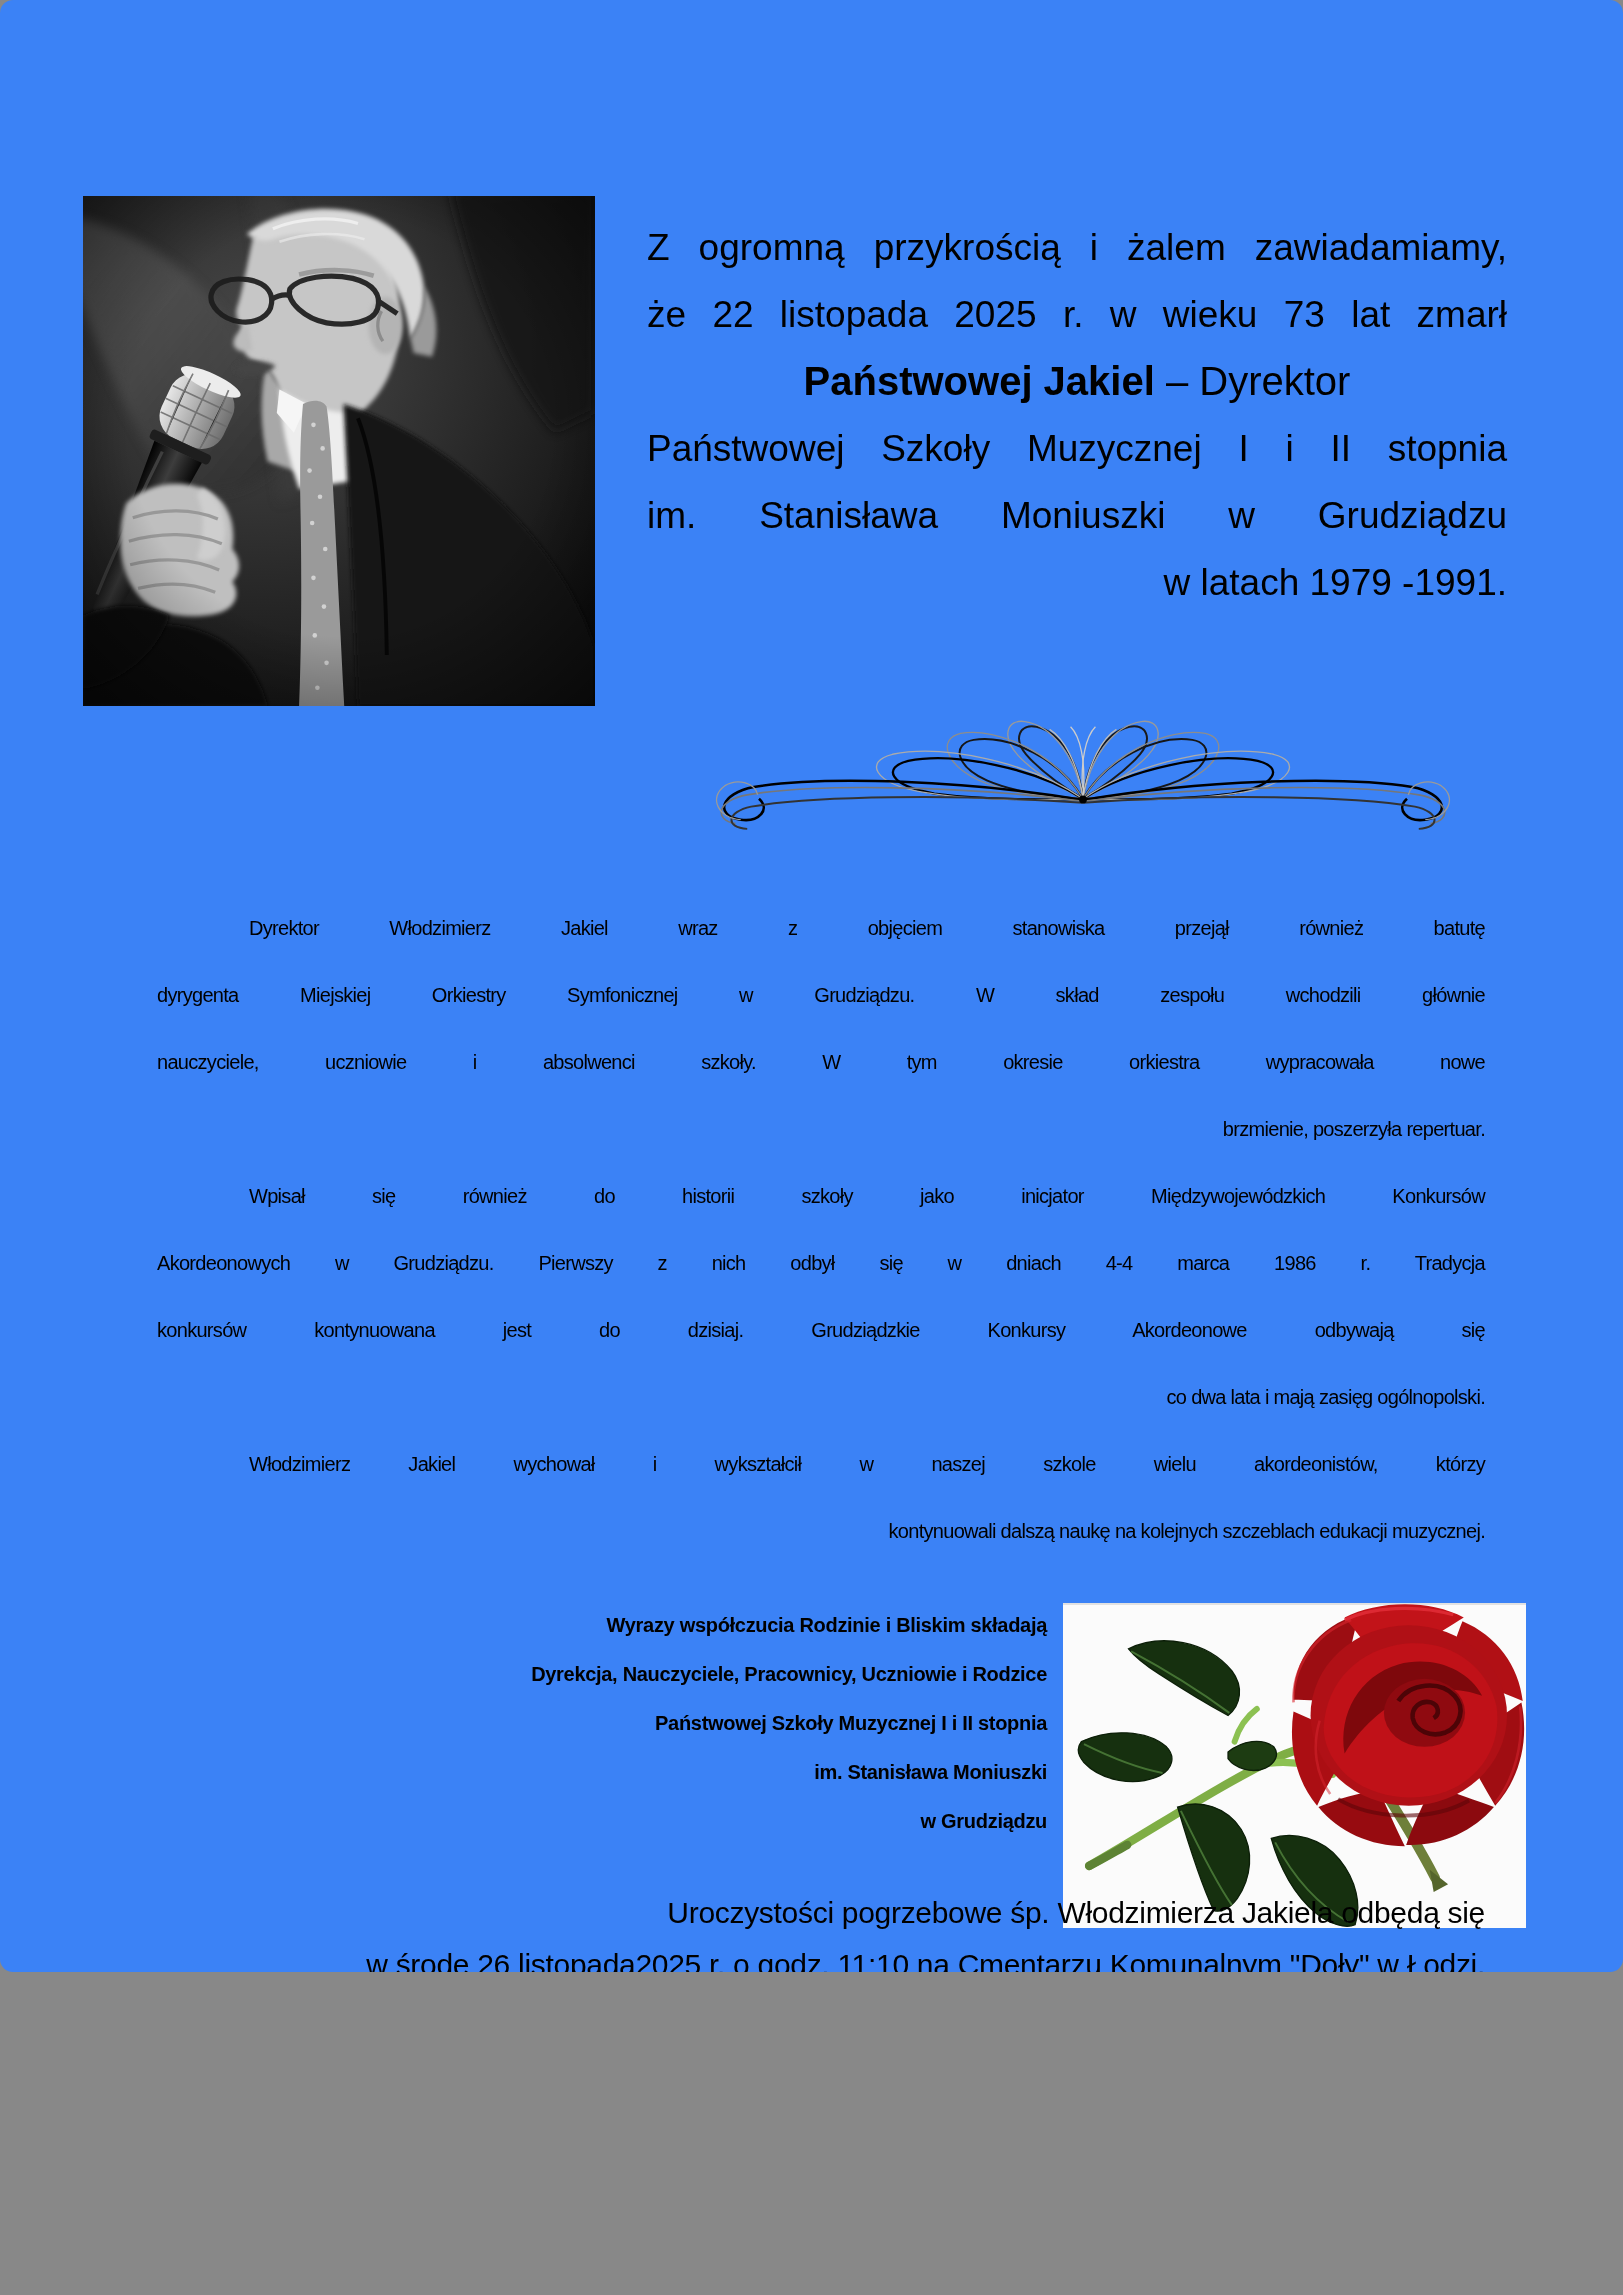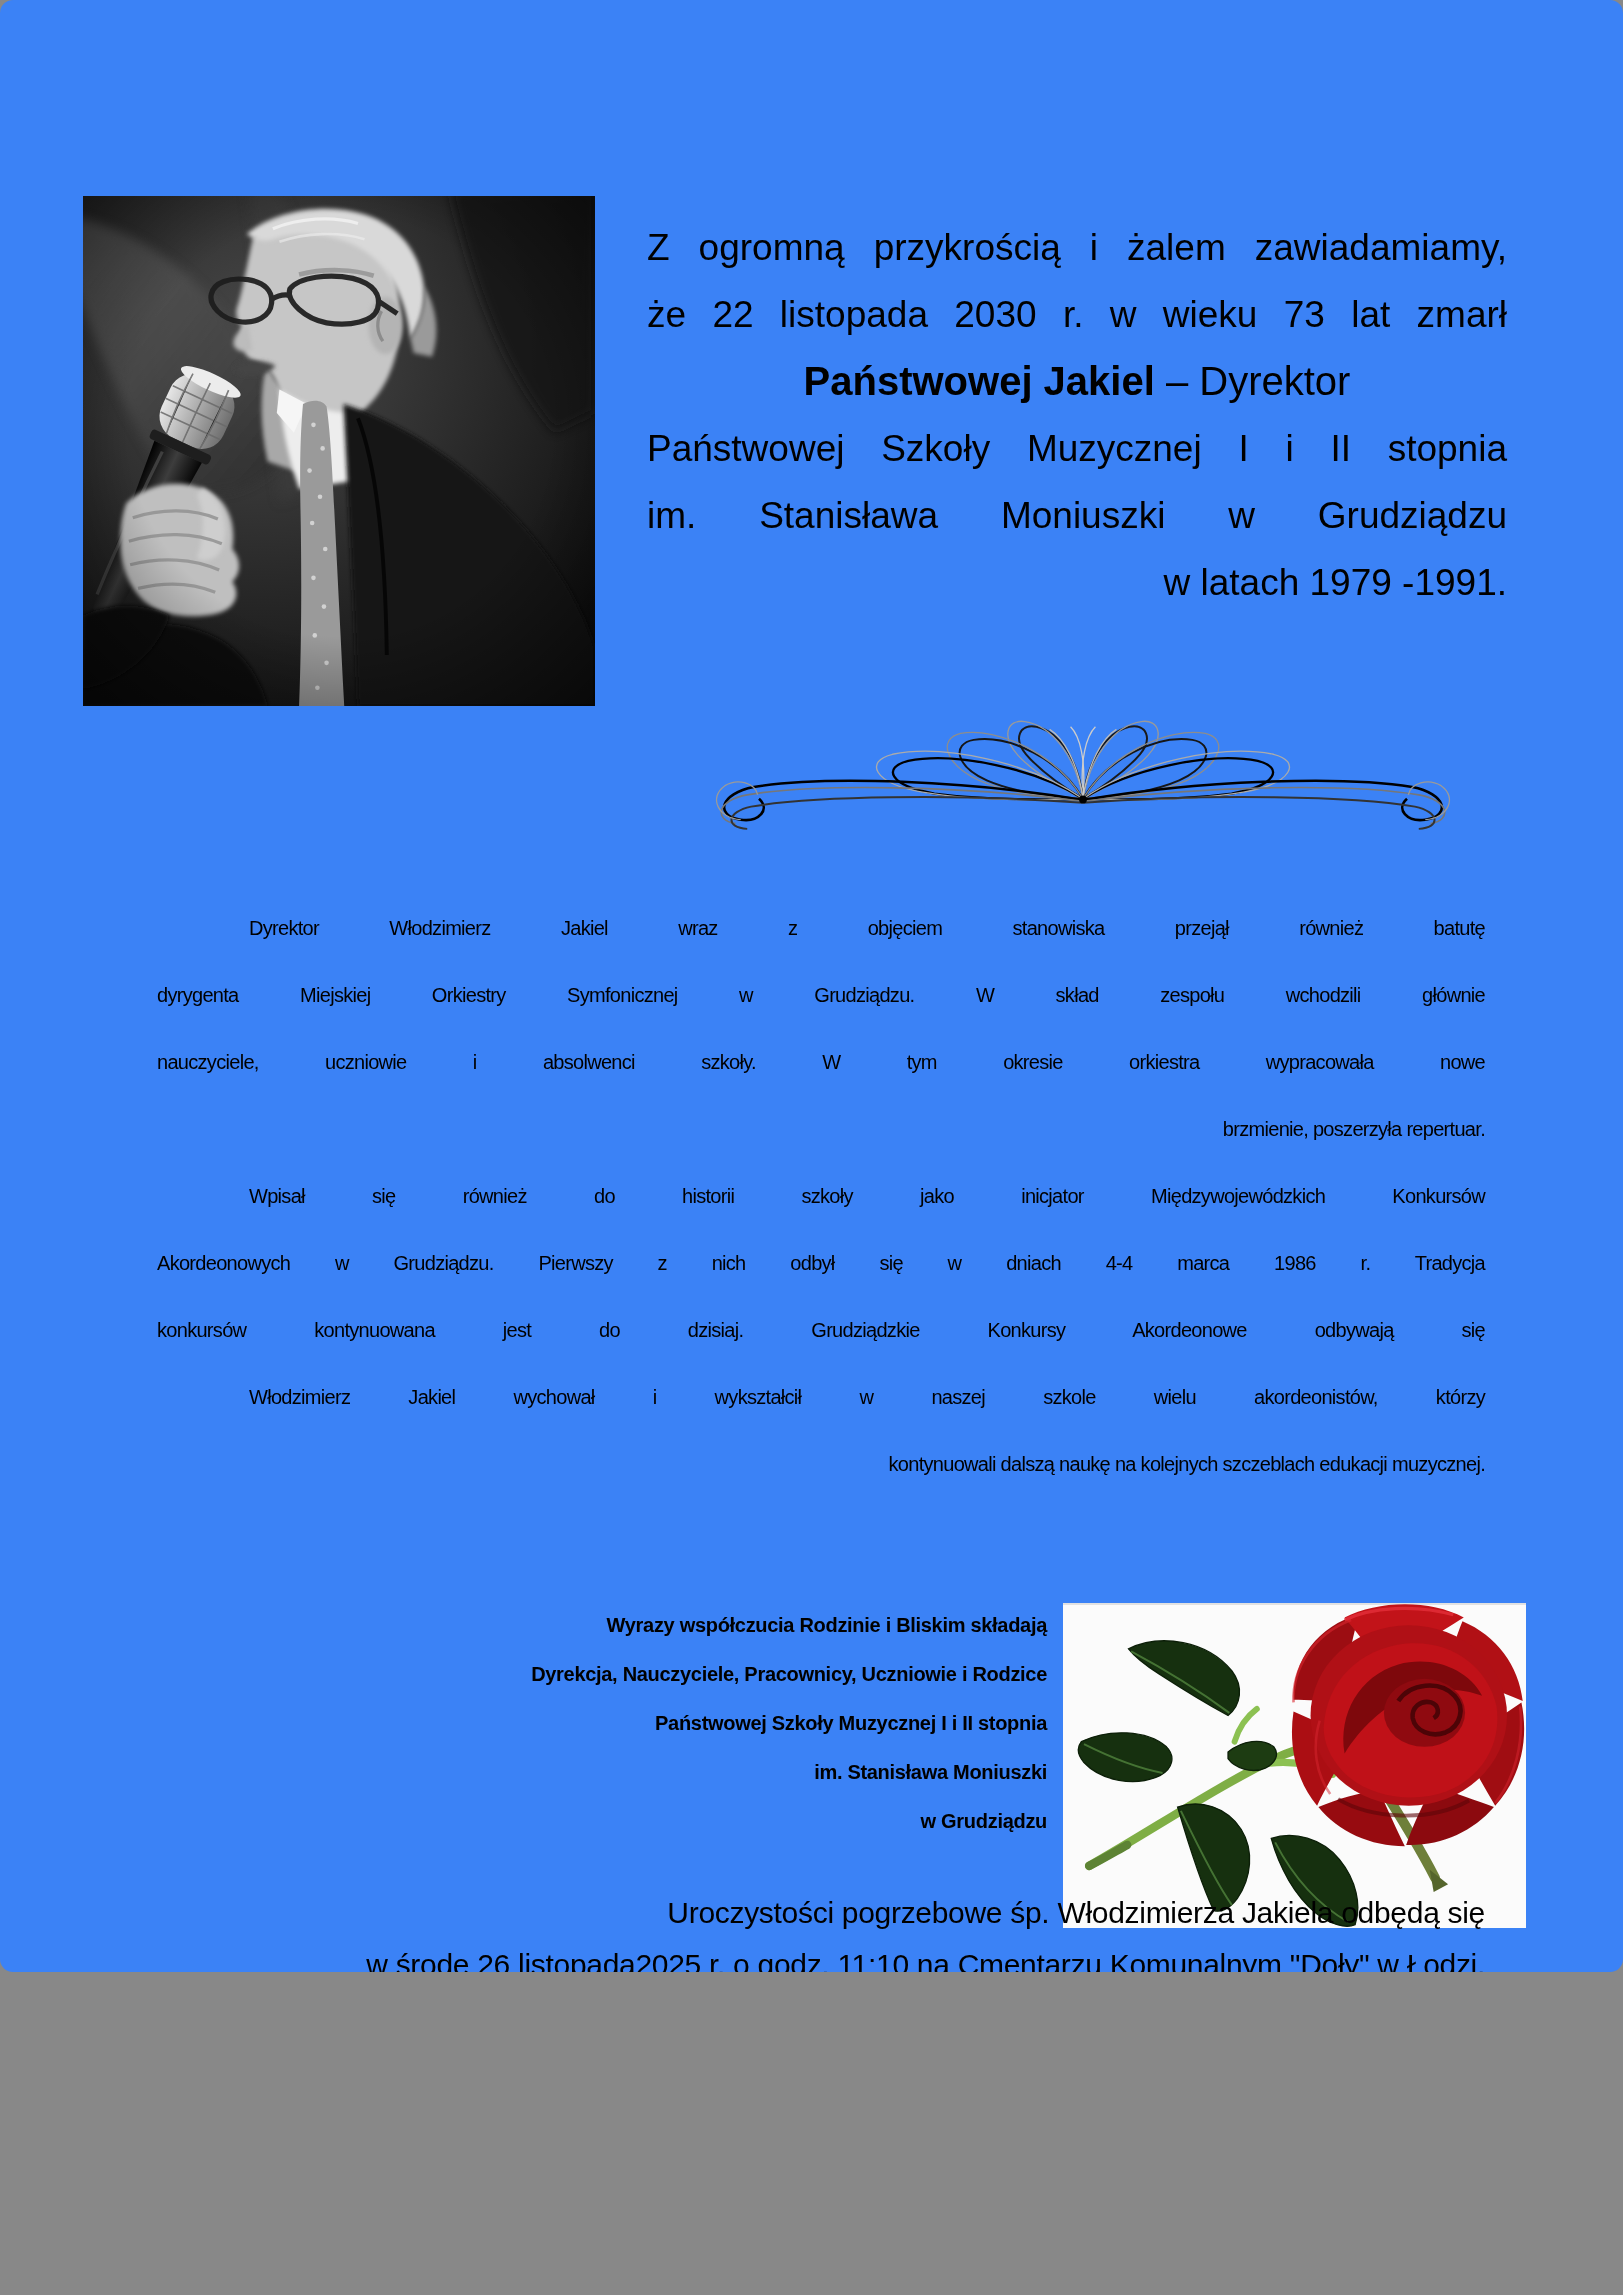--- a/index.html
+++ b/index.html
@@ -143,21 +143,21 @@
       <path d="M70,528 C118,514 170,514 212,532"></path>
       <path d="M72,564 C118,552 168,554 208,572"></path>
       <path d="M84,600 C126,590 168,592 202,606"></path>
     </g>
     <path d="M0,642 C42,622 92,622 132,642 C112,702 60,742 0,754 Z" fill="#101010" filter="url(#soft3)"></path>
     <rect x="0" y="0" width="782" height="780" fill="url(#vig)"></rect>
   </svg>
 
   <div class="abs announce">
     <div class="just">Z ogromną przykrością i żalem zawiadamiamy,</div>
-    <div class="just">że 22 listopada 2030 r. w wieku 73 lat zmarł</div>
+    <div class="just">że 22 listopada 2025 r. w wieku 73 lat zmarł</div>
     <div class="center name-line"><b>Państwowej Jakiel</b><span> – Dyrektor</span></div>
     <div class="just">Państwowej Szkoły Muzycznej I i II stopnia</div>
     <div class="just">im. Stanisława Moniuszki w Grudziądzu</div>
     <div class="leftal">w latach 1979 -1991.</div>
   </div>
 
   <svg class="abs flourish" viewBox="0 0 1210 230">
     <g id="halfFlourish" fill="none">
       <path d="M605,120 C612,62 640,18 676,10 C702,5 712,28 692,52 C668,80 632,104 605,120 Z" stroke="#1a1a1a" stroke-width="3"></path>
       <path d="M605,120 C616,56 652,8 694,2 C722,-2 730,26 704,54 C676,84 634,106 605,120 Z" stroke="#9a9a9a" stroke-width="2"></path>
@@ -177,20 +177,21 @@
   </svg>
 
   <div class="abs bio">
     <div class="just indent">Dyrektor Włodzimierz Jakiel wraz z objęciem stanowiska przejął również batutę</div>
     <div class="just">dyrygenta Miejskiej Orkiestry Symfonicznej w Grudziądzu. W skład zespołu wchodzili głównie</div>
     <div class="just">nauczyciele, uczniowie i absolwenci szkoły. W tym okresie orkiestra wypracowała nowe</div>
     <div class="leftal">brzmienie, poszerzyła repertuar.</div>
     <div class="just indent">Wpisał się również do historii szkoły jako inicjator Międzywojewódzkich Konkursów</div>
     <div class="just">Akordeonowych w Grudziądzu. Pierwszy z nich odbył się w dniach 4-4 marca 1986 r. Tradycja</div>
     <div class="just">konkursów kontynuowana jest do dzisiaj. Grudziądzkie Konkursy Akordeonowe odbywają się</div>
+    <div class="leftal">co dwa lata i mają zasięg ogólnopolski.</div>
     <div class="just indent">Włodzimierz Jakiel wychował i wykształcił w naszej szkole wielu akordeonistów, którzy</div>
     <div class="leftal">kontynuowali dalszą naukę na kolejnych szczeblach edukacji muzycznej.</div>
   </div>
 
   <div class="abs cond">
     <div class="leftal">Wyrazy współczucia Rodzinie i Bliskim składają</div>
     <div class="leftal">Dyrekcja, Nauczyciele, Pracownicy, Uczniowie i Rodzice</div>
     <div class="leftal">Państwowej Szkoły Muzycznej I i II stopnia</div>
     <div class="leftal">im. Stanisława Moniuszki</div>
     <div class="leftal">w Grudziądzu</div>

